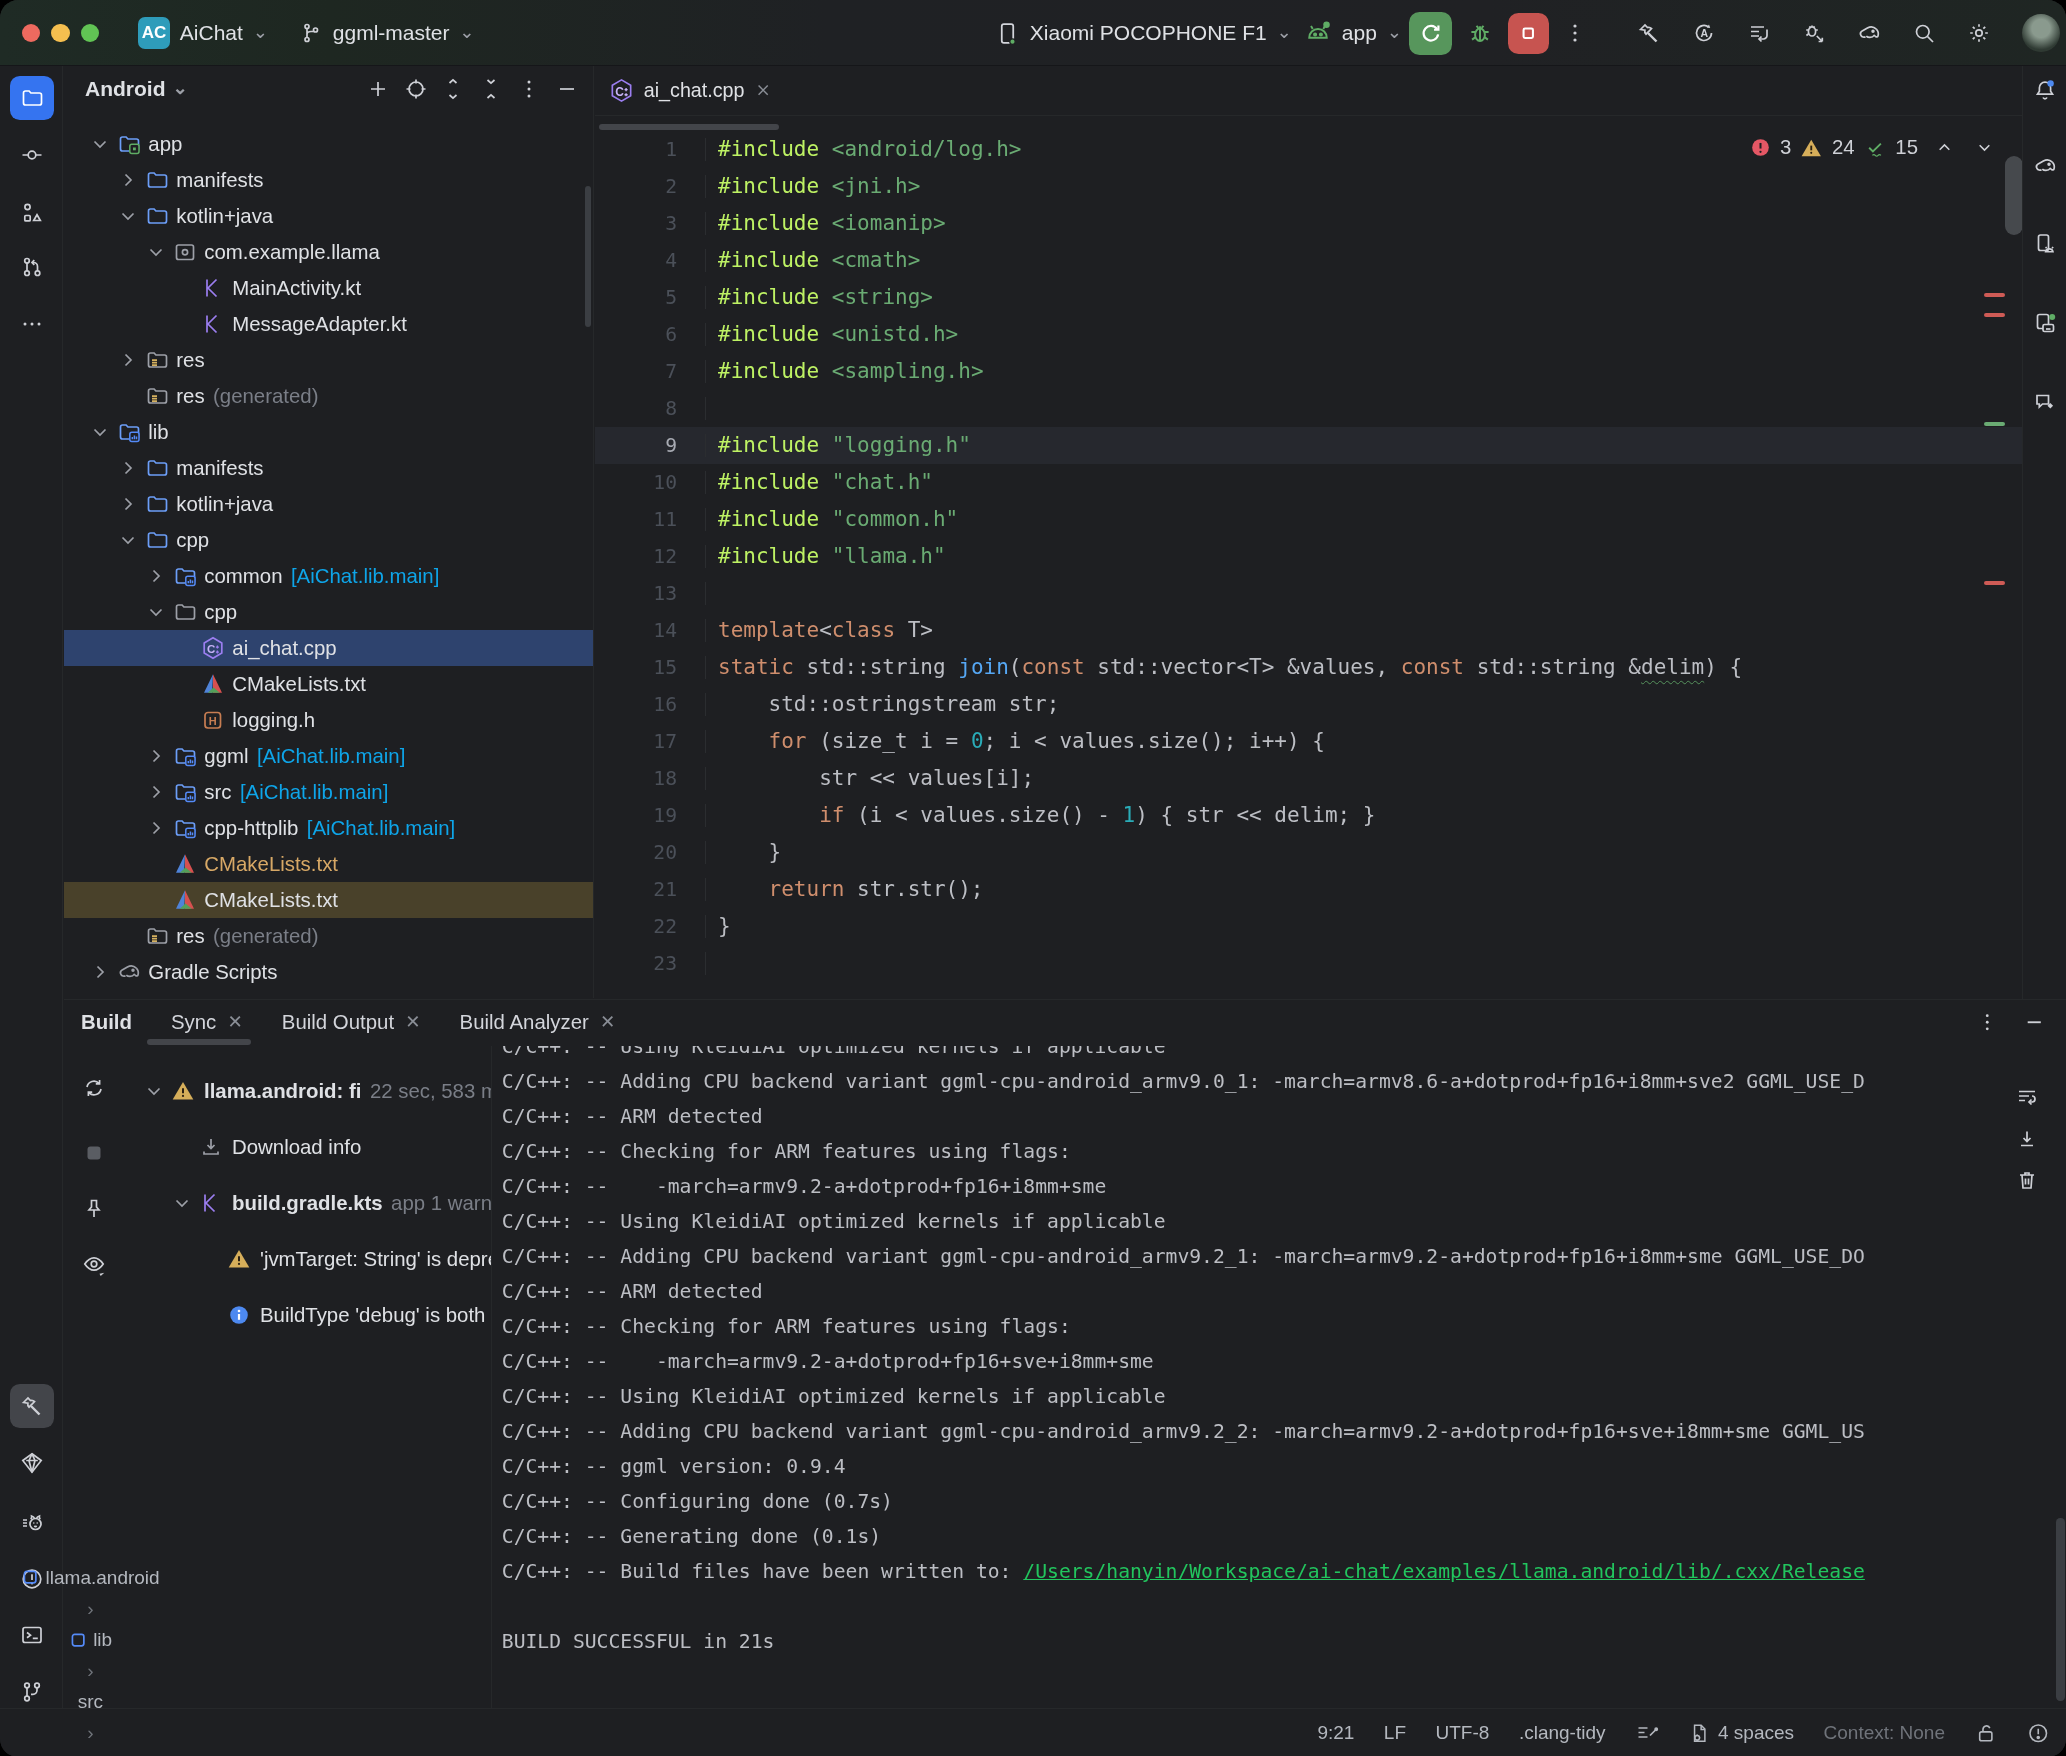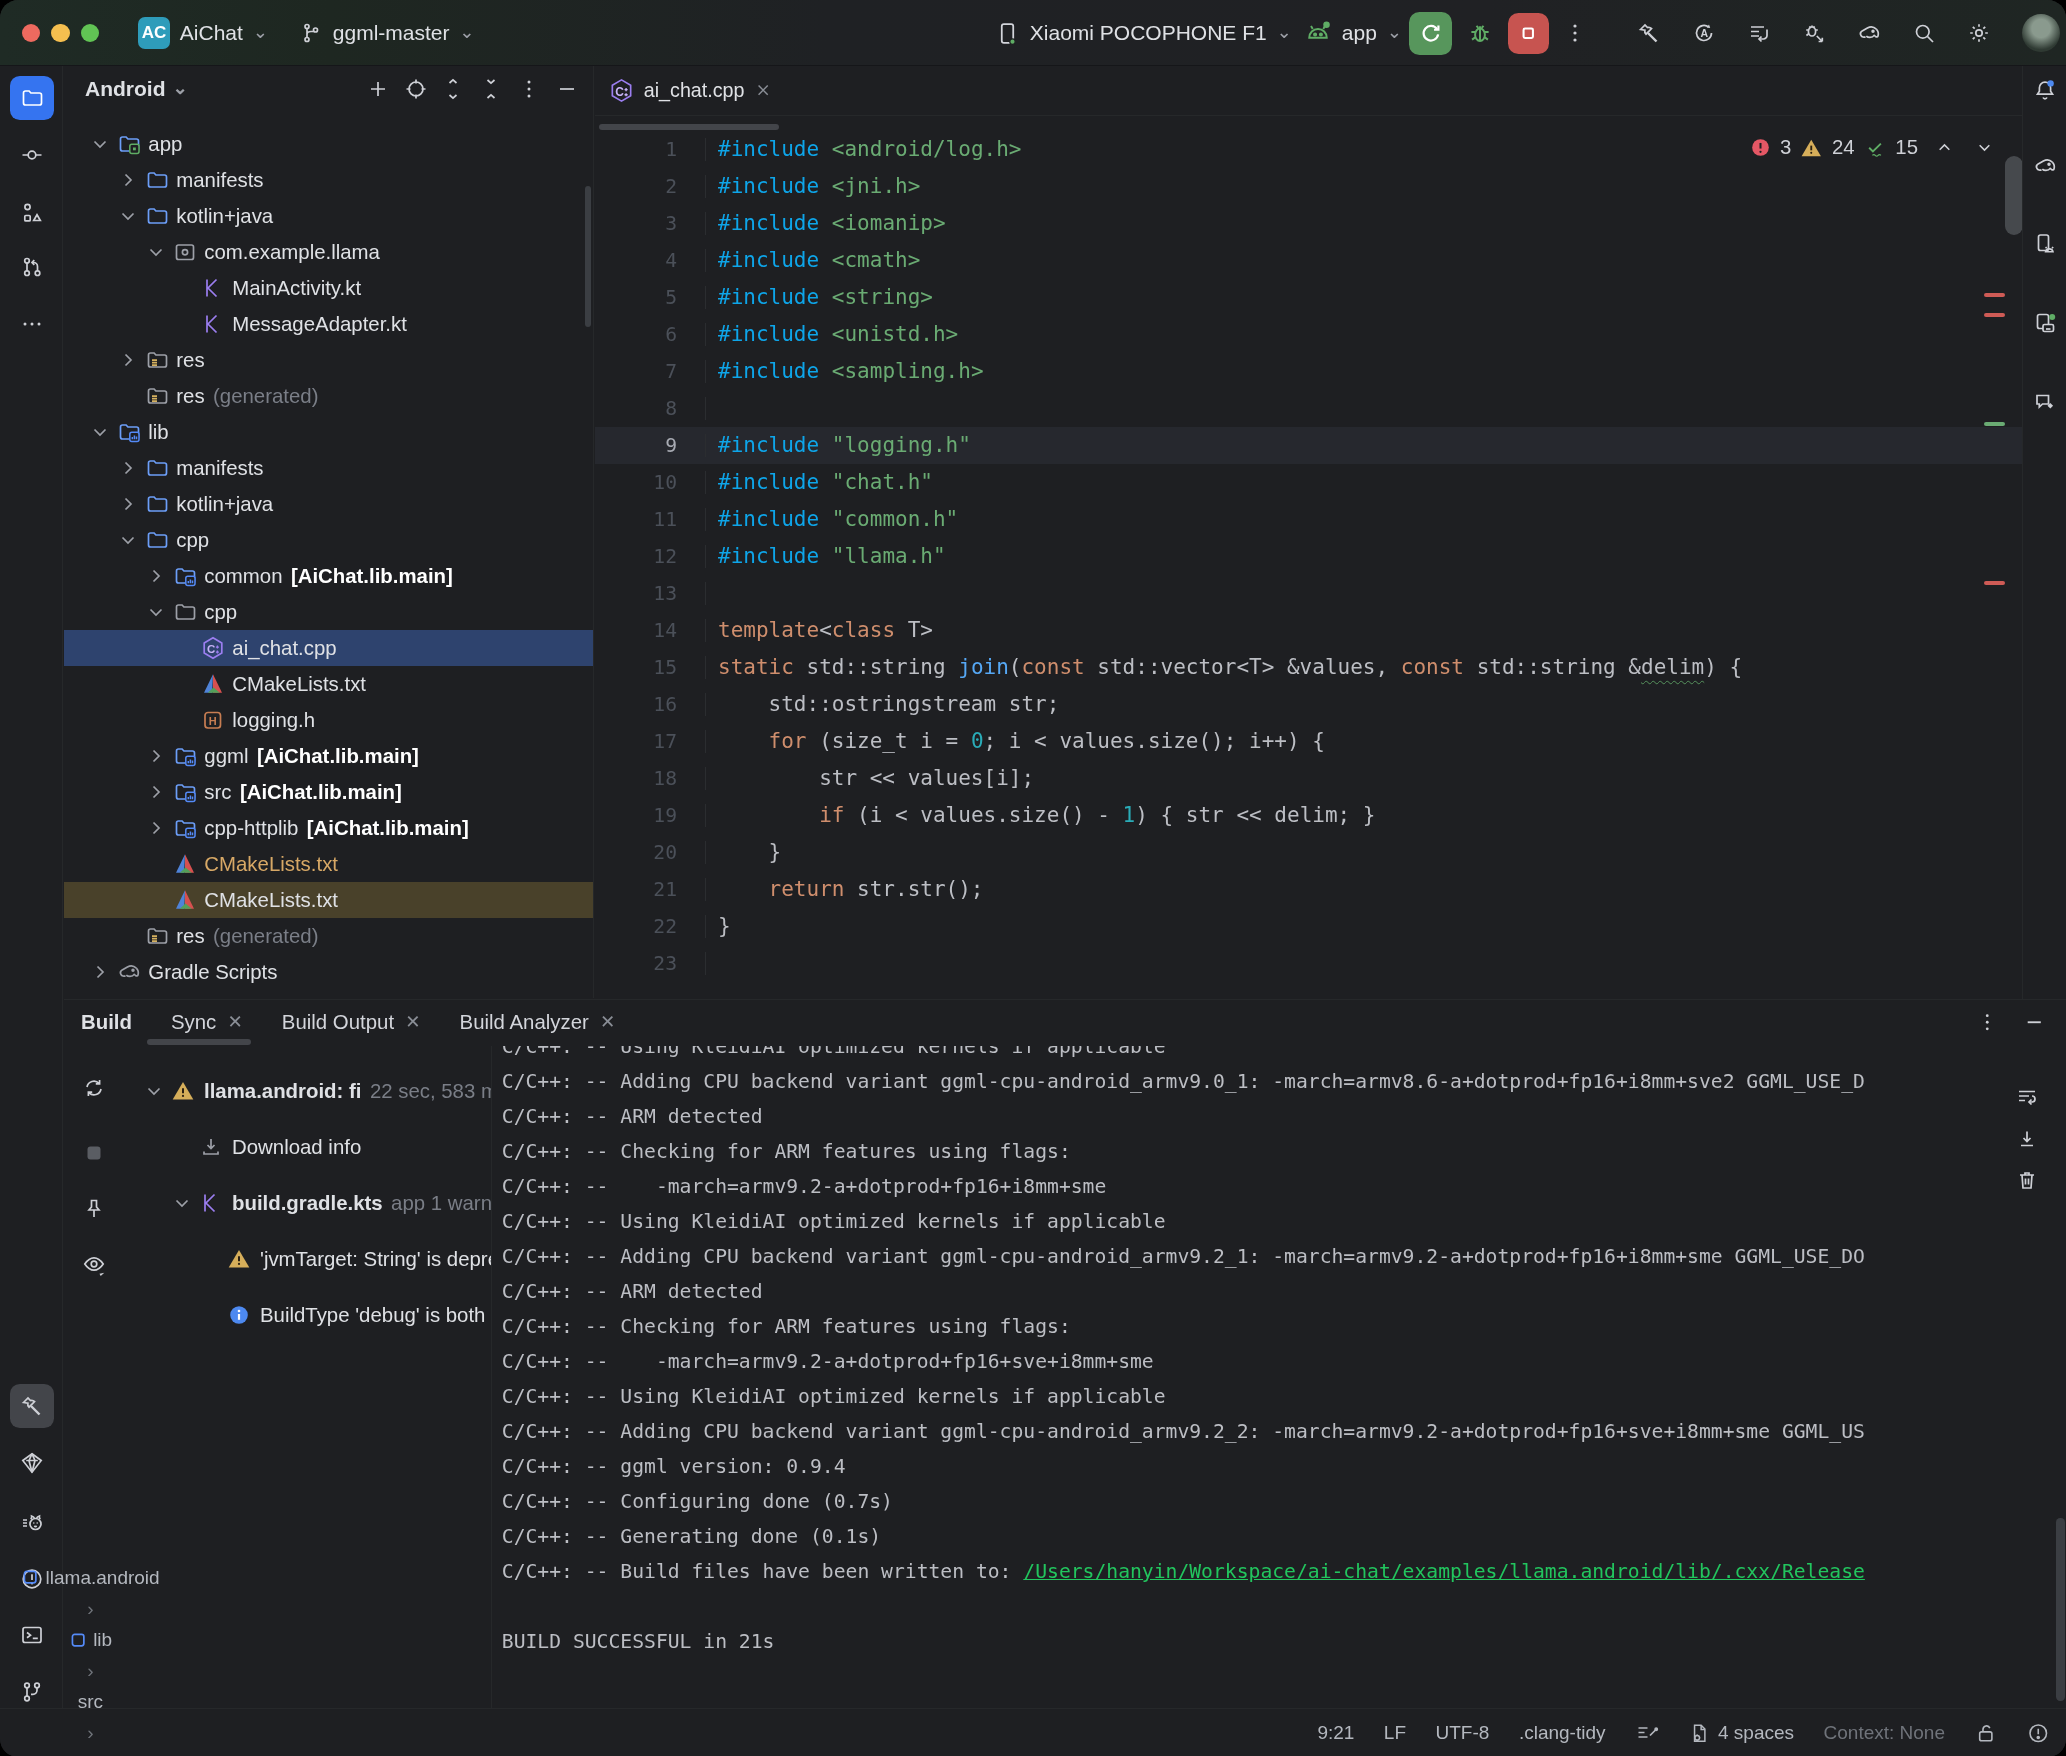--- a/index.html
+++ b/index.html
@@ -46,37 +46,37 @@
   
   .project{position:absolute;left:64px;top:66px;width:530px;height:932px;background:#1e1f22;border-right:0.7px solid #26282a;}
   .proj-header{position:absolute;left:0;top:0;width:100%;height:46px;display:flex;align-items:center;padding-left:21px;gap:7px;font-size:21px;font-weight:bold;}
   .proj-tools{position:absolute;right:14px;top:0;height:46px;display:flex;align-items:center;gap:12.7px;}
   .proj-tree{position:absolute;left:0;top:60px;width:100%;}
   .trow{height:36px;display:flex;align-items:center;font-size:20.4px;white-space:nowrap;overflow:hidden;}
   .trow .chevslot{width:24px;display:inline-flex;justify-content:center;flex:none;}
   .trow .icn{width:27px;margin-right:6.3px;}
   .tlabel{color:#dfe1e5;}
   .tsuffix{color:#7a7e87;margin-left:8.4px;}
-  .tsuffix-b{color:#ffffff;font-weight:bold;margin-left:8.4px;}
+  .tsuffix-b{color:#0ea5e9;font-weight:normal;margin-left:8.4px;}
   .hl-blue{background:#2e436e;}
   .hl-tan{background:#49412a;}
   .proj-scroll{position:absolute;right:2.1px;top:120px;width:6.3px;height:141px;border-radius:3.5px;background:#3b3e43;}
 
   
   .editor{position:absolute;left:595px;top:66px;width:1428px;height:932px;background:#1e1f22;}
   .tabbar{position:absolute;left:0;top:0;width:100%;height:50px;border-bottom:0.7px solid #26282a;display:flex;align-items:center;}
   .edtab{display:flex;align-items:center;gap:9.8px;padding:0 18.3px 0 14px;height:100%;font-size:19.7px;}
   .tab-underline{position:absolute;left:3.5px;top:58px;width:180px;height:6.3px;border-radius:3.5px;background:#43454a;}
   .codearea{position:absolute;left:0;top:50px;width:100%;height:882px;overflow:hidden;}
   .code-row{display:flex;align-items:center;height:37px;font-family:"DejaVu Sans Mono",monospace;font-size:21px;white-space:pre;}
   .code-row.cur{background:#26282e;}
   .gutter{width:111px;flex:none;text-align:right;padding-right:28px;color:#4b5059;font-size:19.7px;border-right:0.7px solid #2b2d30;}
   .code-row.cur .gutter{color:#a8abb3;}
   .ctext{padding-left:12px;}
-  .tk-d{color:#0ea5e9;} .tk-s{color:#6aab73;} .tk-k{color:#cf8e6d;} .tk-f{color:#56a8f5;}
+  .tk-d{color:#bef264;} .tk-s{color:#6aab73;} .tk-k{color:#cf8e6d;} .tk-f{color:#56a8f5;}
   .tk-n{color:#2aacb8;} .tk-p{color:#bcbec4;}
   .tk-w{color:#bcbec4;text-decoration:underline wavy #55915c 1.4px;text-underline-offset:6.3px;}
   .inspections{position:absolute;top:67px;right:28px;height:29.5px;display:flex;align-items:center;gap:9.1px;font-size:20.4px;color:#ced0d6;}
   .ed-scrollthumb{position:absolute;right:0px;top:90px;width:18.3px;height:79px;border-radius:9.1px;background:rgba(166,171,179,.30);}
   .stripe{position:absolute;width:21px;height:4.2px;border-radius:2.1px;right:18.3px;}
   .stripe.red{background:#cf5b56;} .stripe.grn{background:#6aab73;}
 
   
   .rightstrip{position:absolute;right:0;top:66px;bottom:49px;width:44px;background:#1e1f22;border-left:0.7px solid #26282a;}
   .rightstrip .strip-item{left:1.4px;width:41px;height:41px;}

